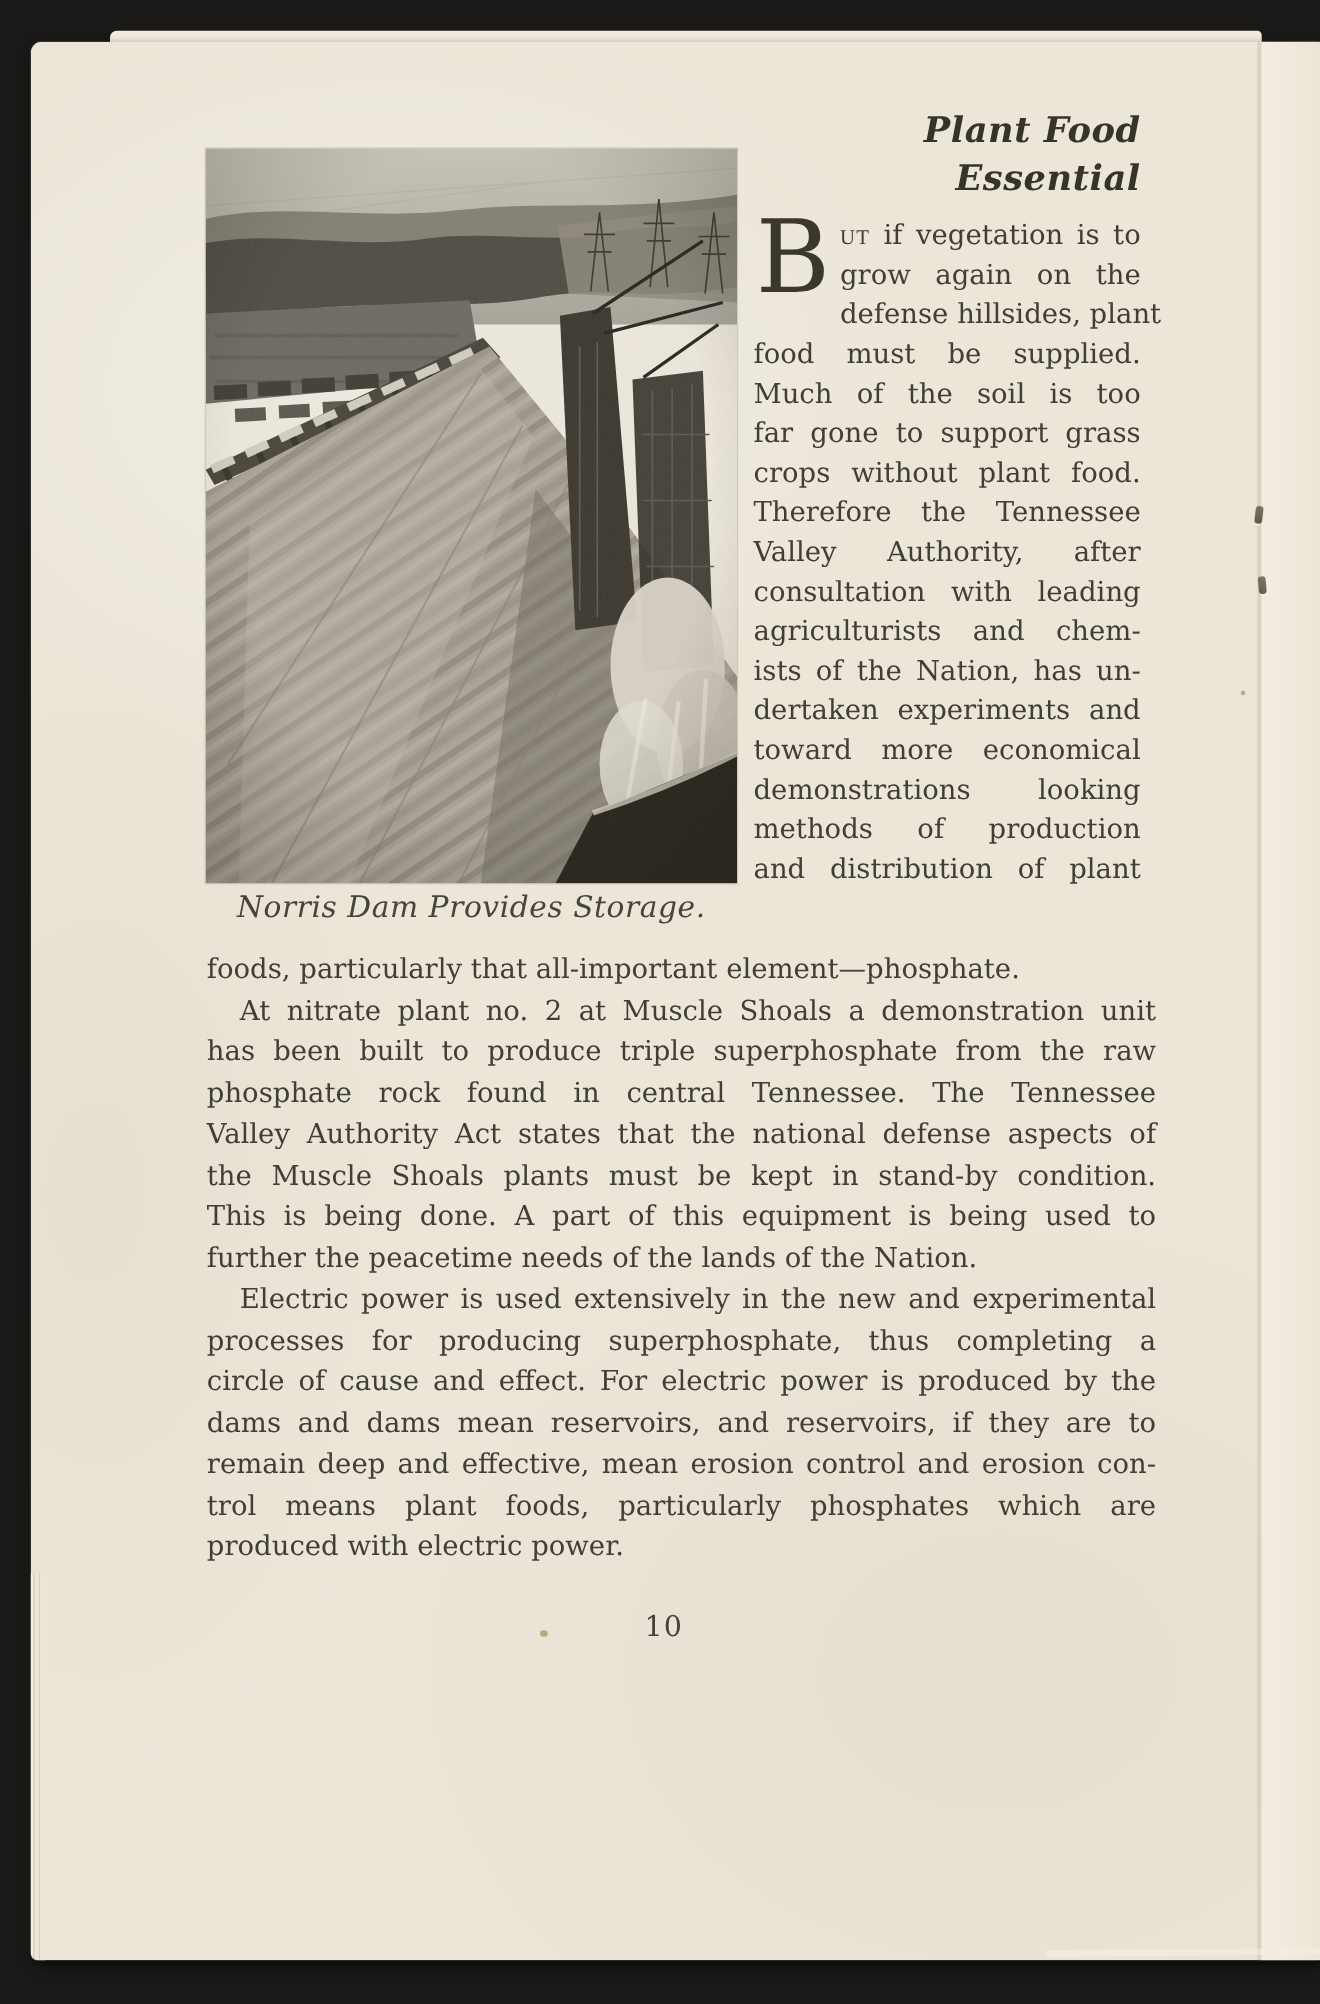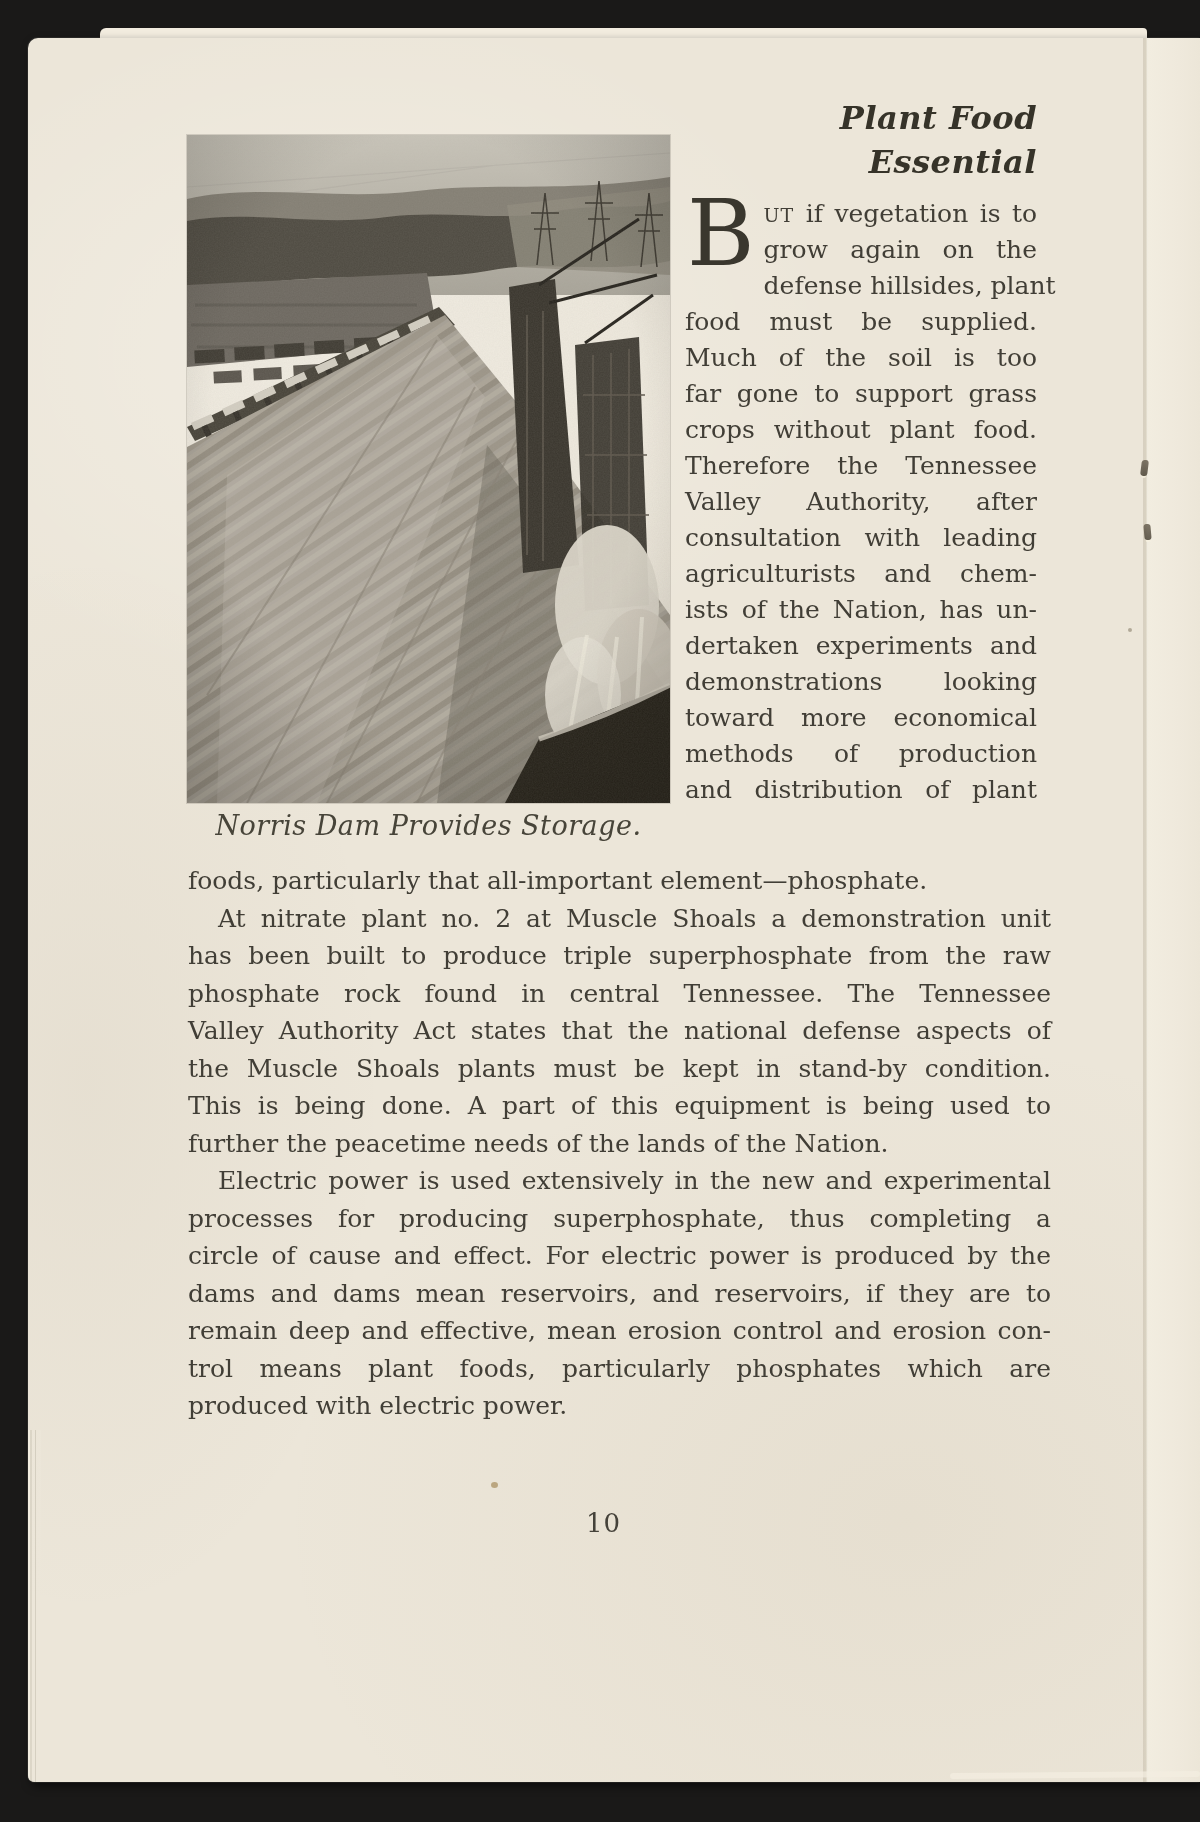--- a/index.html
+++ b/index.html
@@ -77,33 +77,33 @@
     font-size:25px;color:#413e36;
   }
   .dropcap{
     float:left;font-size:92px;line-height:72px;height:72px;
     padding:2px 9px 0 2px;color:#3a372e;
   }
   .cl{
     height:36px;line-height:36px;white-space:nowrap;
     text-align:justify;text-align-last:justify;text-justify:inter-word;
   }
-  .sc{font-size:19px;letter-spacing:1px;}
+  .sc{font-size:19px;letter-spacing:1px;font-family:Liberation Serif, serif;}
   .bodytext{
     position:absolute;left:188px;top:862px;width:863px;
     font-size:25px;color:#413e36;
   }
   .bl{
     height:37.5px;line-height:37.5px;white-space:nowrap;
     text-align:justify;text-align-last:justify;text-justify:inter-word;
   }
   .bl.end{text-align:left;text-align-last:left;}
   .bl.ind{text-indent:30px;}
   .page-number{
-    position:absolute;left:172px;top:1508px;width:863px;text-align:center;
+    position:absolute;left:172px;top:1464px;width:863px;text-align:center;
     font-size:26px;color:#45423a;letter-spacing:1px;
   }
 </style>
 </head>
 <body>
 
 <div class="canvas">
 
   <div class="under-top"></div>
   <div class="page"></div>
@@ -244,22 +244,22 @@
     <div class="cl">food must be supplied.</div>
     <div class="cl">Much of the soil is too</div>
     <div class="cl">far gone to support grass</div>
     <div class="cl">crops without plant food.</div>
     <div class="cl">Therefore the Tennessee</div>
     <div class="cl">Valley Authority, after</div>
     <div class="cl">consultation with leading</div>
     <div class="cl">agriculturists and chem-</div>
     <div class="cl">ists of the Nation, has un-</div>
     <div class="cl">dertaken experiments and</div>
+    <div class="cl">toward more economical</div>
     <div class="cl">demonstrations looking</div>
-    <div class="cl">toward more economical</div>
     <div class="cl">methods of production</div>
     <div class="cl">and distribution of plant</div>
   </div>
 
   <div class="bodytext">
     <div class="bl end">foods, particularly that all-important element—phosphate.</div>
     <div class="bl ind">At nitrate plant no. 2 at Muscle Shoals a demonstration unit</div>
     <div class="bl">has been built to produce triple superphosphate from the raw</div>
     <div class="bl">phosphate rock found in central Tennessee. The Tennessee</div>
     <div class="bl">Valley Authority Act states that the national defense aspects of</div>

